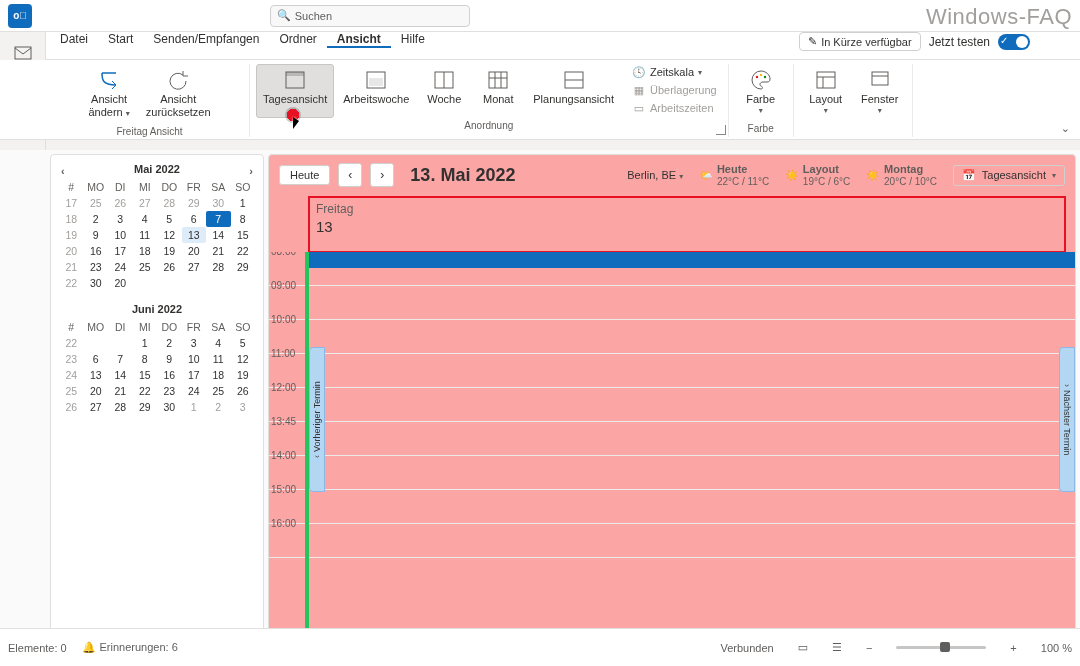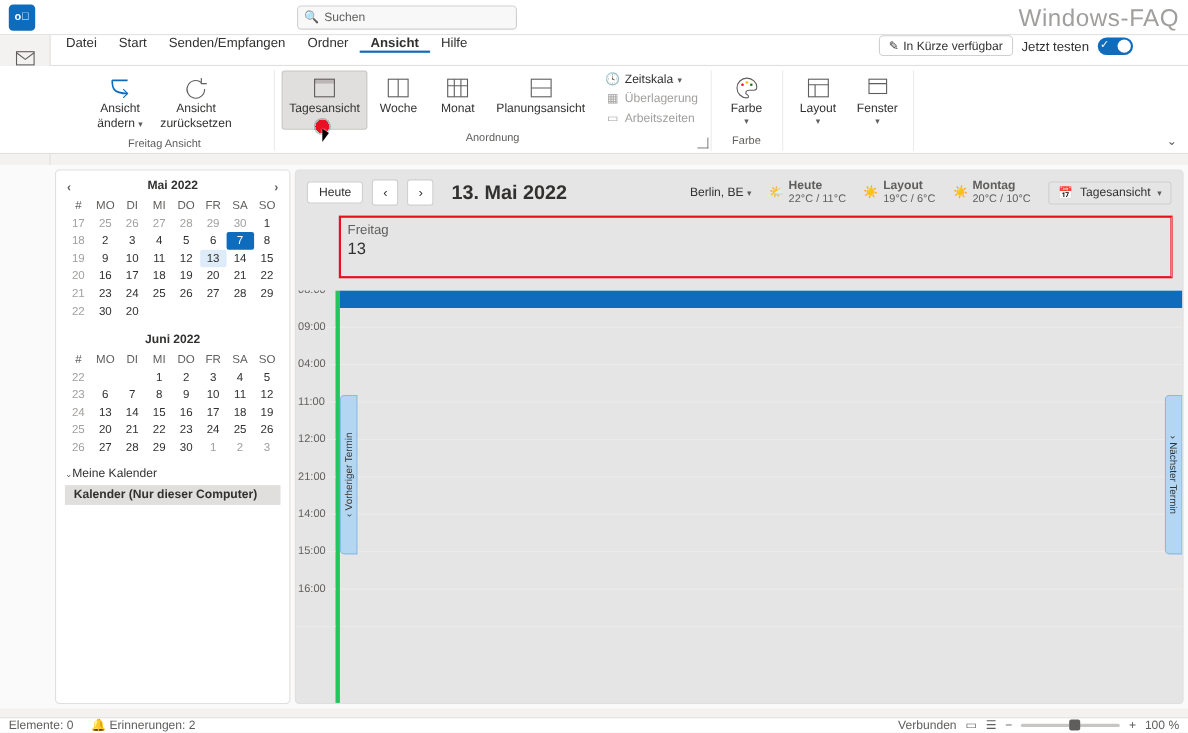--- a/index.html
+++ b/index.html
@@ -41,46 +41,46 @@
   .mc-nav.l{left:0}.mc-nav.r{right:0}
   table.mc { width:100%;border-collapse:collapse;font-size:10.5px;table-layout:fixed;}
   table.mc th { font-weight:400;color:#605e5c;padding:2px 0;}
   table.mc td { text-align:center;padding:2px 0;cursor:pointer;width:14%;}
   table.mc td.off { color:#a19f9d;}
   table.mc td.today { background:#0f6cbd;color:#fff;border-radius:2px;}
   table.mc td.sel { background:#deecf9;border-radius:2px;}
   .calgroup { padding:6px 8px;font-size:11px;}
   .calgroup .hd { color:#323130;margin-bottom:4px;cursor:pointer;}
   .calgroup .item { background:#e1dfdd;padding:3px 8px;font-weight:600;font-size:11px;}
-  .main { flex:1;margin:4px 4px 4px 0;background:#e5e5e5;border:1px solid #e1dfdd;border-radius:4px;display:flex;flex-direction:column;overflow:hidden;}
+  .main { flex:1;margin:4px 4px 4px 0;background:#fca5a5;border:1px solid #e1dfdd;border-radius:4px;display:flex;flex-direction:column;overflow:hidden;}
   .calhead { display:flex;align-items:center;padding:8px 10px;gap:8px;}
   .btn-today { border:1px solid #d2d0ce;background:#fff;padding:3px 10px;border-radius:3px;font-size:11px;cursor:pointer;}
   .sq { border:1px solid #d2d0ce;background:#fff;width:24px;height:24px;display:flex;align-items:center;justify-content:center;border-radius:3px;cursor:pointer;font-size:12px;}
   .title { font-size:18px;font-weight:600;margin-left:8px;}
   .loc { margin-left:auto;display:flex;align-items:center;gap:16px;font-size:11px;}
   .wx { display:flex;align-items:center;gap:4px;line-height:1.1;}
   .wx .t1{font-weight:600;color:#605e5c;}
   .wx .t2{color:#605e5c;font-size:10px;}
   .viewpick { border:1px solid #d2d0ce;border-radius:3px;padding:3px 8px;display:flex;align-items:center;gap:6px;cursor:pointer;font-size:11px;}
-  .dayhdr { margin:2px 10px 12px 40px;border:1px solid #e81123;box-shadow:0 0 0 1px #e81123;padding:4px 6px 16px 6px;}
+  .dayhdr { margin:2px 10px 0 40px;border:1px solid #e81123;box-shadow:0 0 0 1px #e81123;padding:4px 6px 16px 6px;}
   .dayhdr .dn { color:#605e5c;font-size:12px;}
   .dayhdr .dnum { font-size:15px;color:#323130;margin-top:2px;}
   .grid { flex:1;display:flex;overflow:hidden;position:relative;}
   .tcol { width:40px;border-right:4px solid #22c55e;}
   .slot { height:34px;border-bottom:1px solid #edebe9;position:relative;font-size:10px;color:#605e5c;}
   .slot .lbl { position:absolute;left:2px;top:-6px;}
   .dcol { flex:1;position:relative;}
   .dcol .row { height:34px;border-bottom:1px solid #edebe9;}
   .busy { position:absolute;left:0;right:0;top:0;height:16px;background:#0f6cbd;}
   .handle { position:absolute;width:16px;background:#b3d7f2;display:flex;align-items:center;justify-content:center;writing-mode:vertical-rl;font-size:9px;color:#323130;padding:4px 0;cursor:pointer;border:1px solid #8bb8e8;top:95px;height:145px;}
   .handle.l{left:0;border-radius:0 4px 4px 0;transform:rotate(180deg);}
   .handle.r{right:0;border-radius:4px 0 0 4px;}
   .arr{font-size:9px;margin-bottom:3px;}
-  .statusbar { position:absolute;bottom:0;left:0;right:0;height:14px;background:#fff;border-top:1px solid #e1dfdd;display:flex;align-items:center;padding:0 8px;font-size:11px;color:#605e5c;gap:16px;}
-  .statusbar .r { margin-left:auto;display:flex;align-items:center;gap:8px;}
+  .statusbar { position:absolute;bottom:0;left:0;right:0;height:38px;background:#fff;border-top:1px solid #e1dfdd;display:flex;align-items:center;padding:0 8px;font-size:11px;color:#605e5c;gap:16px;}
+  .statusbar .r { margin-left:auto;display:flex;align-items:center;gap:24px;}
   .zoom { width:90px;height:3px;background:#c8c6c4;position:relative;border-radius:2px;}
   .zoom::after{content:"";position:absolute;left:44px;top:-4px;width:10px;height:10px;background:#605e5c;border-radius:2px;}
   .ribbon-collapse { position:absolute;right:10px;bottom:4px;font-size:11px;color:#605e5c;cursor:pointer;}
   svg{display:block}
 </style>
 </head>
 <body>
 
 <div class="titlebar">
   <div class="app-icon">o⃗</div>
@@ -196,20 +196,29 @@
             </svg>
           </span>
         <span>Tagesansicht</span>
         <div class="redcursor" style="left:28px;top:42px"></div>
         <div class="arrowcur" style="left:36px;top:52px"></div>
       </div>
       <div class="rbtn">
           <span class="ric">
             <svg width="22" height="22">
               <rect x="2" y="3" width="18" height="16" fill="none" stroke="#605e5c"></rect>
+              <rect x="4" y="9" width="14" height="8" fill="#605e5c" opacity="0.15"></rect>
+            </svg>
+          </span>
+          <span>Arbeitswoche</span>
+        </div>
+      <div class="rbtn">
+          <span class="ric">
+            <svg width="22" height="22">
+              <rect x="2" y="3" width="18" height="16" fill="none" stroke="#605e5c"></rect>
               <line x1="11" y1="3" x2="11" y2="19" stroke="#605e5c"></line>
             </svg>
           </span>
           <span>Woche</span>
         </div>
       <div class="rbtn">
           <span class="ric">
             <svg width="22" height="22">
               <rect x="2" y="3" width="18" height="16" fill="none" stroke="#605e5c"></rect>
               <line x1="2" y1="9" x2="20" y2="9" stroke="#605e5c"></line>
@@ -441,24 +450,20 @@
               <td class="">28</td>
               <td class="">29</td>
               <td class="">30</td>
               <td class="off">1</td>
               <td class="off">2</td>
               <td class="off">3</td>
             </tr>
           </tbody>
         </table>
       </div>
-    <div class="calgroup">
-      <div class="hd"><span class="chev">⌄</span><span>Meine Kalender</span></div>
-      <div class="item">Kalender (Nur dieser Computer)</div>
-    </div>
   </div>
 
   <div class="main">
     <div class="calhead">
       <div class="btn-today">Heute</div>
       <div class="sq">‹</div>
       <div class="sq">›</div>
       <div class="title">13. Mai 2022</div>
       <div class="loc">
         <span><span>Berlin, BE</span> <span class="chev">▾</span></span>
@@ -496,30 +501,30 @@
     </div>
     <div class="grid">
       <div class="tcol" id="tcol">
           <div class="slot">
             <span class="lbl">08:00</span>
           </div>
           <div class="slot">
             <span class="lbl">09:00</span>
           </div>
           <div class="slot">
-            <span class="lbl">04:00</span>
+            <span class="lbl">10:00</span>
           </div>
           <div class="slot">
             <span class="lbl">11:00</span>
           </div>
           <div class="slot">
             <span class="lbl">12:00</span>
           </div>
           <div class="slot">
-            <span class="lbl">21:00</span>
+            <span class="lbl">13:45</span>
           </div>
           <div class="slot">
             <span class="lbl">14:00</span>
           </div>
           <div class="slot">
             <span class="lbl">15:00</span>
           </div>
           <div class="slot">
             <span class="lbl">16:00</span>
           </div>
@@ -543,21 +548,21 @@
           <div class="row"></div>
           <div class="row"></div>
           <div class="row"></div>
         </div>
     </div>
   </div>
 </div>
 
 <div class="statusbar">
   <span>Elemente: 0</span>
-  <span><span>🔔</span> <span>Erinnerungen: 2</span></span>
+  <span><span>🔔</span> <span>Erinnerungen: 6</span></span>
   <div class="r">
     <span>Verbunden</span>
     <span>▭</span>
     <span>☰</span>
     <span>−</span>
     <div class="zoom"></div>
     <span>+</span>
     <span>100 %</span>
   </div>
 </div>

